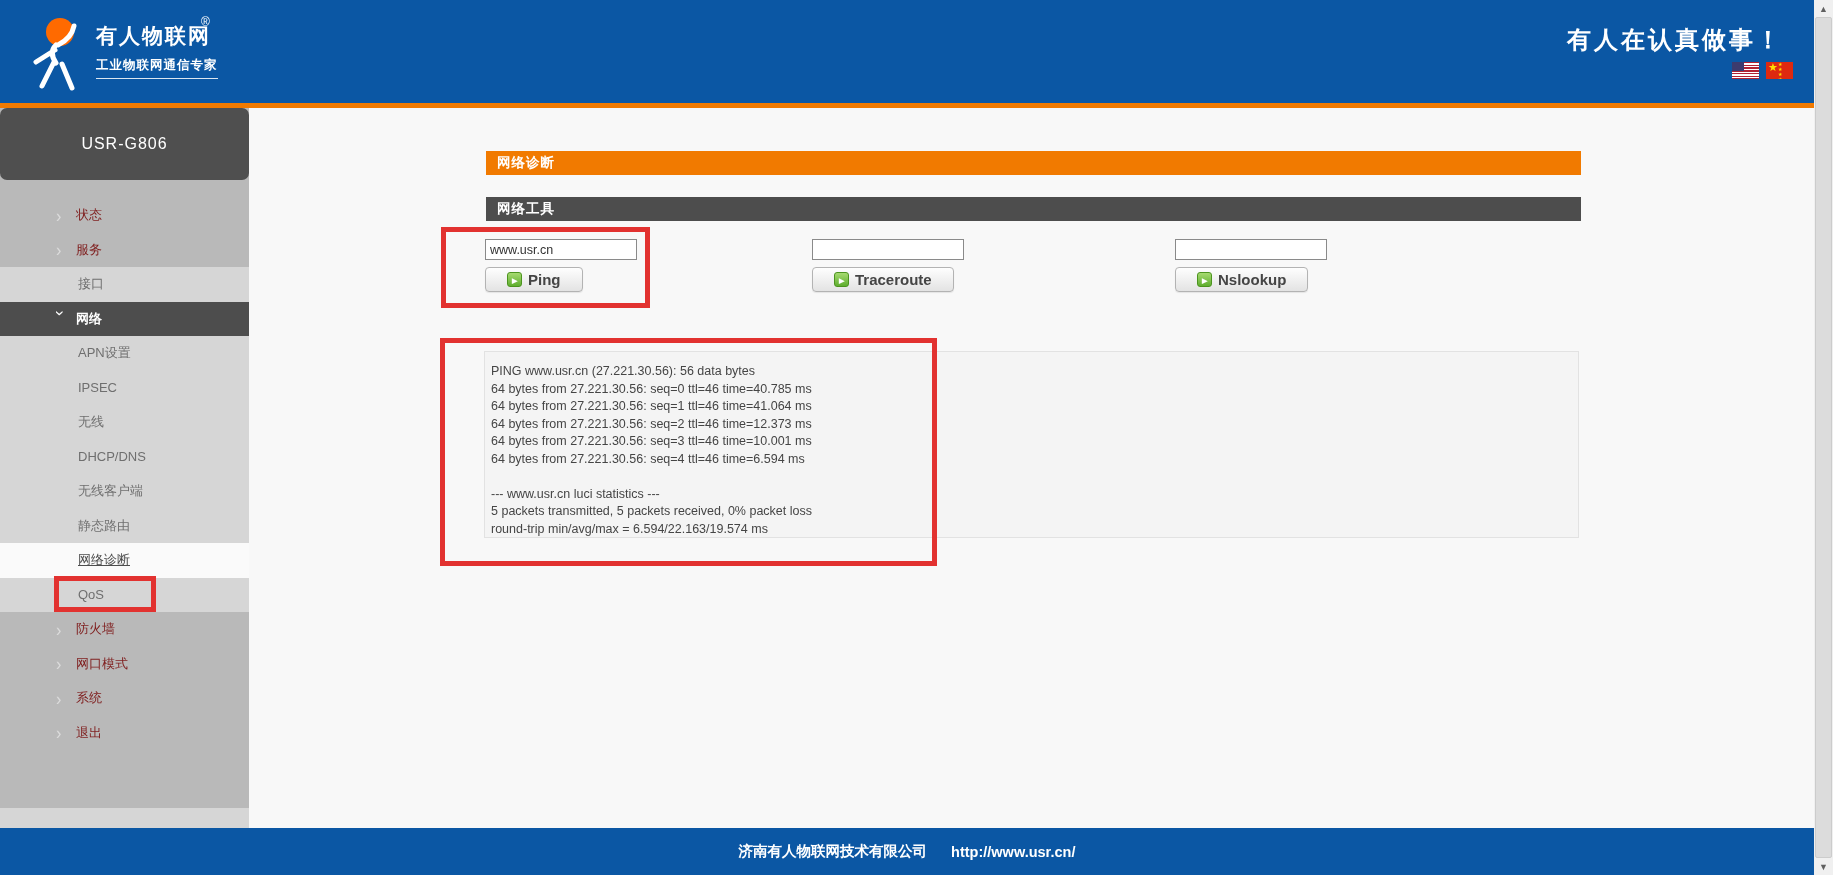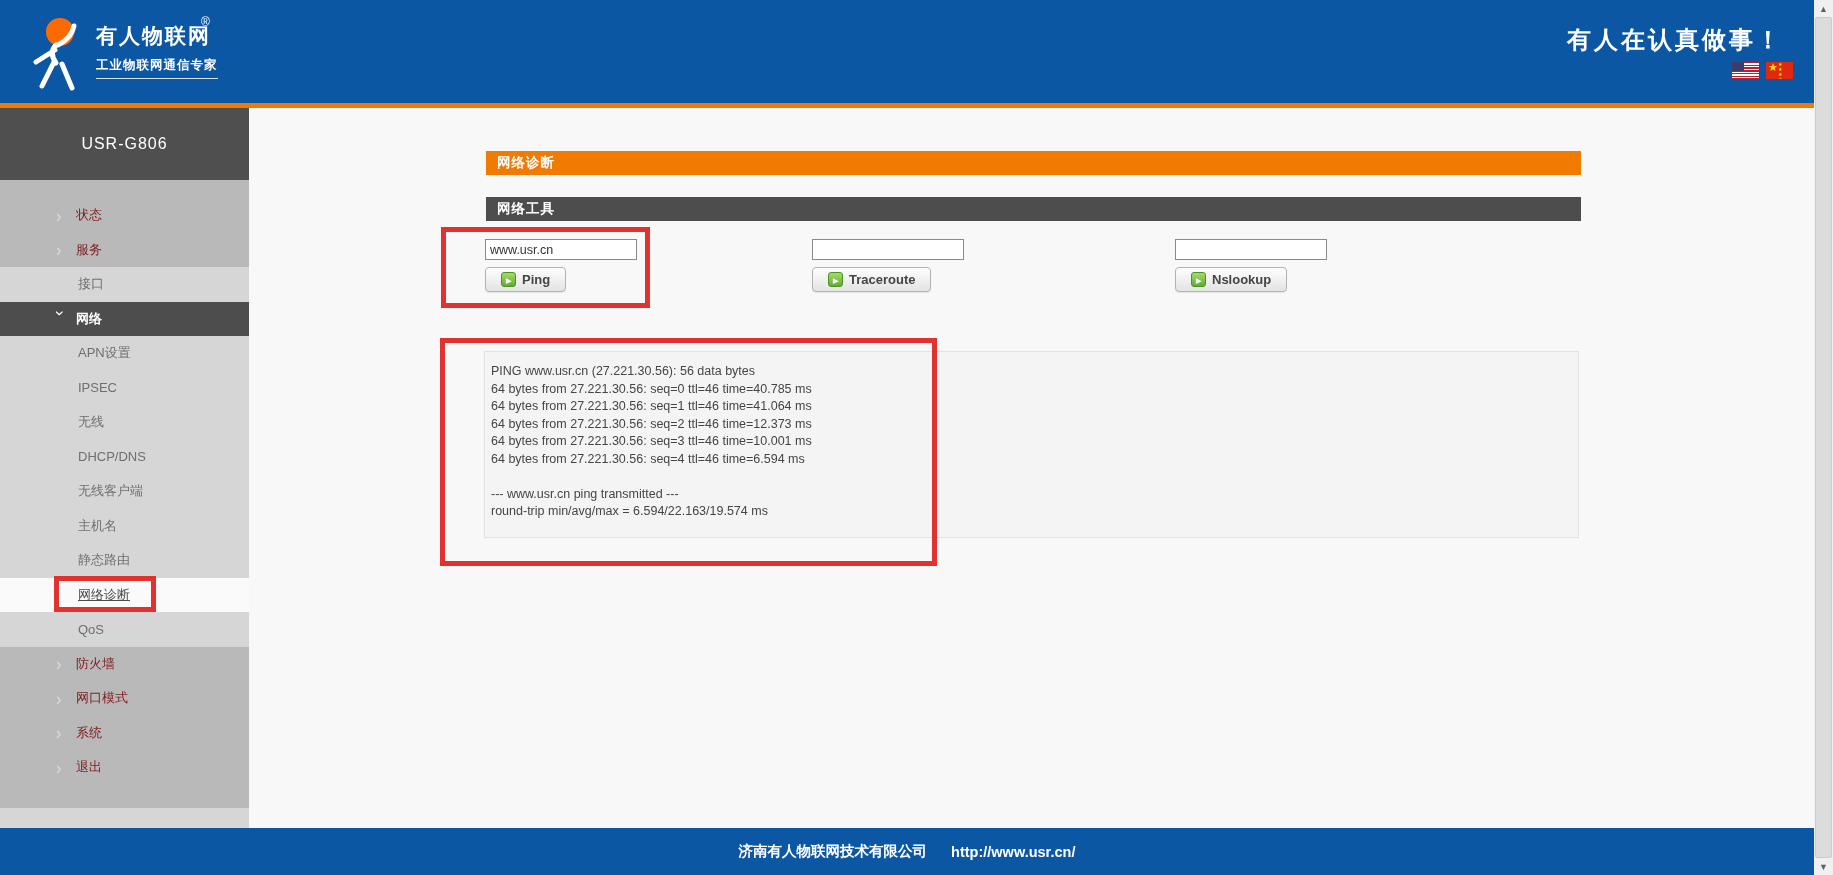--- a/index.html
+++ b/index.html
@@ -22,21 +22,21 @@
   .flag-cn { background:#de2910; }
   .flag-cn .star { position:absolute; left:2px; top:-1px; color:#ffde00; font-size:11px; line-height:13px; }
   .flag-cn .ministars { position:absolute; left:12px; top:0px; color:#ffde00; font-size:5px; line-height:5px; width:6px; }
 
   
   .orange-strip { position:absolute; left:0; top:103px; width:1833px; height:5px; background:#f17a00; }
 
   
   .sidebar { position:absolute; left:0; top:108px; width:249px; height:720px; background:#b9b9b9; }
   .model-box { position:absolute; left:0; top:0; width:249px; height:72px; background:#4f4f4f; color:#fff;
-               display:flex; align-items:center; justify-content:center; font-size:16px; letter-spacing:1px; }
+               display:flex; align-items:center; justify-content:center; font-size:16px; letter-spacing:1px;border-radius:7px; }
   .nav { position:absolute; left:0; top:90px; width:249px; }
   .nav-row { height:34.5px; display:flex; align-items:center; font-size:13px; cursor:pointer; }
   .nav-row .arrow { display:inline-block; width:20px; margin-left:56px; color:#dcdcdc; font-size:16px; line-height:13px; transform:scaleY(1.15); }
   .nav-row .arrow.down { transform:rotate(90deg); margin-left:52px; width:16px; margin-right:8px; color:#fff; }
   .nav-row .label { color:#7f1d1d; }
   .nav-row.sub .label { margin-left:78px; color:#6f6f6f; }
   .nav-row.selected { background:#4d4d4d; }
   .nav-row.selected .label { color:#fff; font-weight:bold; }
   .nav-row.sub { background:#d6d6d6; }
   .nav-row.active { background:#fafafa; }
@@ -47,23 +47,23 @@
   .main { position:absolute; left:249px; top:108px; width:1565px; height:720px; background:#f8f8f8; }
   .bar { position:absolute; left:237px; width:1095px; height:24px; color:#fff; font-size:13.5px; font-weight:bold;
          display:flex; align-items:center; padding-left:11px; letter-spacing:1px; }
   .bar.orange { top:43px; background:#f17a00; }
   .bar.dark { top:89px; background:#4d4d4d; }
   .tools { position:absolute; left:236px; top:131px; width:1095px; height:90px; }
   .tool-col { position:absolute; top:0; }
   .tool-col:nth-child(1){ left:0; } .tool-col:nth-child(2){ left:327px; } .tool-col:nth-child(3){ left:690px; }
   .tool-input { display:block; width:152px; height:21px; border:1px solid #8a8a8a; background:#fff; font-size:12.5px;
                 color:#333; padding:7px 4px; font-family:"Liberation Sans",sans-serif; }
-  .tool-btn { margin-top:7px; height:25px; display:inline-flex; align-items:center; gap:6px; padding:0 15px;
+  .tool-btn { margin-top:7px; height:25px; display:inline-flex; align-items:center; gap:6px; padding:0 21px;
               background:linear-gradient(#fefefe,#e3e3e3); border:1px solid #b3b3b3; border-radius:4px;
-              font-size:13px; font-weight:bold; color:#454545; cursor:pointer; font-family:"Liberation Sans",sans-serif;
+              font-size:15px; font-weight:bold; color:#454545; cursor:pointer; font-family:"Liberation Sans",sans-serif;
               box-shadow:0 1px 1px rgba(0,0,0,.08); }
   .btn-icon { width:15px; height:15px; border-radius:3px; border:1px solid #4c941f;
               background:linear-gradient(#a6da70,#5fae2f); position:relative; }
   .btn-icon::after { content:"▶"; position:absolute; left:4px; top:1.5px; color:#fff; font-size:7px; line-height:11px; }
   .output-box { position:absolute; left:235px; top:243px; width:1095px; height:187px; background:#f4f4f4;
                 border:1px solid #e2e2e2; padding:11px 6px; }
   .ping-line { font-size:12.5px; line-height:17.5px; min-height:17.5px; color:#454545; white-space:pre; }
 
   
   .app-footer { position:absolute; left:0; top:828px; width:1833px; height:47px; background:#0b57a4; color:#fff;
@@ -140,23 +140,20 @@
           <span class="label">IPSEC</span>
         </div>
         <div class="nav-row sub">
           <span class="label">无线</span>
         </div>
         <div class="nav-row sub">
           <span class="label">DHCP/DNS</span>
         </div>
         <div class="nav-row sub">
           <span class="label">无线客户端</span>
-        </div>
-        <div class="nav-row sub">
-          <span class="label">主机名</span>
         </div>
         <div class="nav-row sub">
           <span class="label">静态路由</span>
         </div>
         <div class="nav-row sub active">
           <span class="label">网络诊断</span>
         </div>
         <div class="nav-row sub">
           <span class="label">QoS</span>
         </div>
@@ -198,21 +195,22 @@
           </button></div>
       </div>
     <div class="output-box" id="output">
         <div class="ping-line">PING www.usr.cn (27.221.30.56): 56 data bytes</div>
         <div class="ping-line">64 bytes from 27.221.30.56: seq=0 ttl=46 time=40.785 ms</div>
         <div class="ping-line">64 bytes from 27.221.30.56: seq=1 ttl=46 time=41.064 ms</div>
         <div class="ping-line">64 bytes from 27.221.30.56: seq=2 ttl=46 time=12.373 ms</div>
         <div class="ping-line">64 bytes from 27.221.30.56: seq=3 ttl=46 time=10.001 ms</div>
         <div class="ping-line">64 bytes from 27.221.30.56: seq=4 ttl=46 time=6.594 ms</div>
         <div class="ping-line"></div>
-        <div class="ping-line">--- www.usr.cn ping transmitted ---</div>
+        <div class="ping-line">--- www.usr.cn luci statistics ---</div>
+        <div class="ping-line">5 packets transmitted, 5 packets received, 0% packet loss</div>
         <div class="ping-line">round-trip min/avg/max = 6.594/22.163/19.574 ms</div>
       </div>
   </main>
 
   <footer class="app-footer">
     <span>济南有人物联网技术有限公司</span>
     <span>http://www.usr.cn/</span>
   </footer>
 
 

